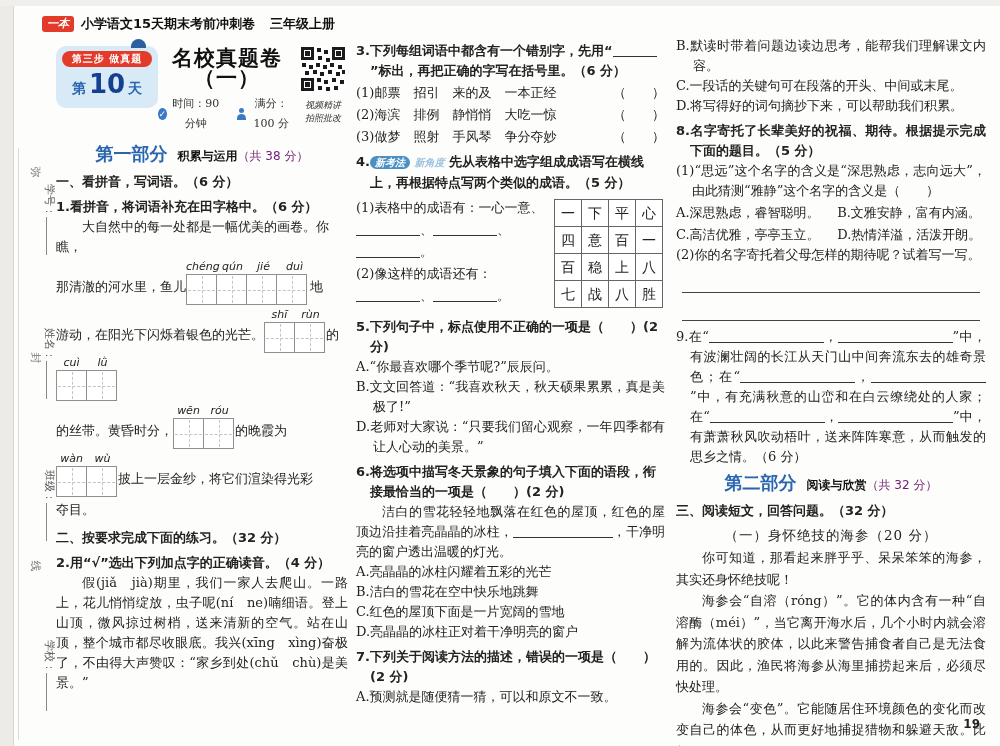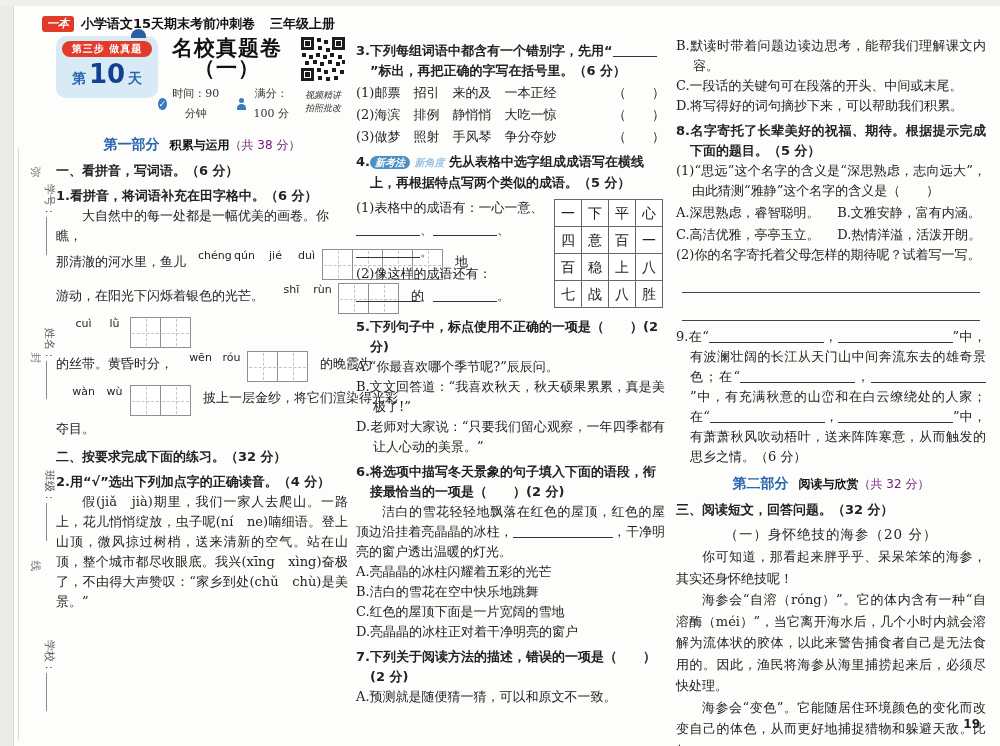--- a/index.html
+++ b/index.html
@@ -23,21 +23,21 @@
   
   .brand { position:absolute; left:42px; top:14px; display:flex; align-items:center; gap:7px;
            font-family:"DejaVu Sans","Liberation Sans",sans-serif; }
   .brand-logo { background:#e23b2a; color:#fff; font-weight:bold; font-size:11px; line-height:16px;
                 padding:0 5px; border-radius:3px; font-style:italic; }
   .brand-series { font-weight:bold; font-size:13px; color:#111; }
   .brand-grade { font-weight:bold; font-size:13px; color:#111; margin-left:8px; }
 
   
   .col { position:absolute; top:36px; }
-  .col1 { left:56px;  width:292px; top:36px; }
+  .col1 { left:56px;  width:292px; top:46px; }
   .col2 { left:356px; width:309px; }
   .col3 { left:676px; width:310px; }
 
   
   .exam-header { display:flex; align-items:flex-start; margin-bottom:10px; }
   .day-badge { position:relative; width:102px; height:62px; background:#d9eaf7; border-radius:10px;
                padding:5px 6px; flex:0 0 auto; font-family:"DejaVu Sans","Liberation Sans",sans-serif; }
   .day-badge .ribbon { position:absolute; top:-7px; right:12px; width:15px; height:9px;
                        background:#2b5f9e; border-radius:8px 8px 0 0; }
   .step-pill { background:#e23b2a; color:#fff; font-size:10px; font-weight:bold; border-radius:8px;
@@ -53,39 +53,39 @@
   .icon-clock { width:12px; height:12px; border-radius:50%; background:#3a79c3; color:#fff; font-size:9px;
                 line-height:12px; text-align:center; font-family:"DejaVu Sans",sans-serif; }
   .icon-person { position:relative; width:11px; height:12px; }
   .icon-person::before { content:""; position:absolute; left:3px; top:0; width:5px; height:5px; border-radius:50%; background:#3a79c3; }
   .icon-person::after  { content:""; position:absolute; left:1px; top:6px; width:9px; height:6px; border-radius:5px 5px 0 0; background:#3a79c3; }
   .qr-wrap { flex:0 0 auto; width:50px; text-align:center; margin-left:2px; }
   .qr-cap { font-size:9px; color:#333; font-style:italic; line-height:11px; margin-top:2px; }
 
   
   .part-head { text-align:center; margin:6px 0 6px; font-family:"DejaVu Sans","Liberation Sans",sans-serif; }
-  .part-num { color:#2a66b0; font-weight:bold; font-size:14px; margin-right:10px;margin-top:39px; }
+  .part-num { color:#2a66b0; font-weight:bold; font-size:18px; margin-right:10px;margin-top:39px; }
   .part-title { font-weight:bold; font-size:12px; color:#111; }
   .part-score { font-size:12px; color:#701a75; }
   .sec-title { font-family:"DejaVu Sans","Liberation Sans",sans-serif; font-weight:bold; font-size:13px; margin:4px 0 2px; }
   .stem { font-family:"DejaVu Sans","Liberation Sans",sans-serif; font-weight:bold; margin-top:5px; }
   .hang { padding-left:14px; text-indent:-14px; }
   .opt  { padding-left:17px; text-indent:-17px; }
   .indent2 { text-indent:2em; }
   .just { text-align:justify; }
 
   
   .bl { display:inline-block; border-bottom:1px solid #333; height:12px; vertical-align:-2px; }
   .w44{width:44px}.w64{width:64px}.w100{width:100px}.w115{width:115px}
   .blank-line { display:block; border-bottom:1px solid #444; height:24px; margin:4px 6px 0; }
 
   
   .boxline { display:flex; align-items:flex-end; margin:3px 0; }
   .bl-text { white-space:nowrap; padding-bottom:8px; }
-  .tgroup { display:inline-flex; flex-direction:row; margin:0 12px; }
+  .tgroup { display:inline-flex; flex-direction:column; margin:0 0;font-style:italic; }
   .pyrow { display:flex; }
   .py { width:31px; text-align:center; font-size:11px; line-height:14px; color:#222;
         font-family:"DejaVu Sans","Liberation Sans",sans-serif; }
   .boxrow { display:flex; }
   .tian { position:relative; width:31px; height:31px; border:1px solid #8f8f8f; margin-left:-1px; background:#fff; }
   .boxrow .tian:first-child { margin-left:0; }
   .tian::before { content:""; position:absolute; left:1px; right:1px; top:50%; border-top:1px dashed #c4c4c4; }
   .tian::after  { content:""; position:absolute; top:1px; bottom:1px; left:50%; border-left:1px dashed #c4c4c4; }
 
   

